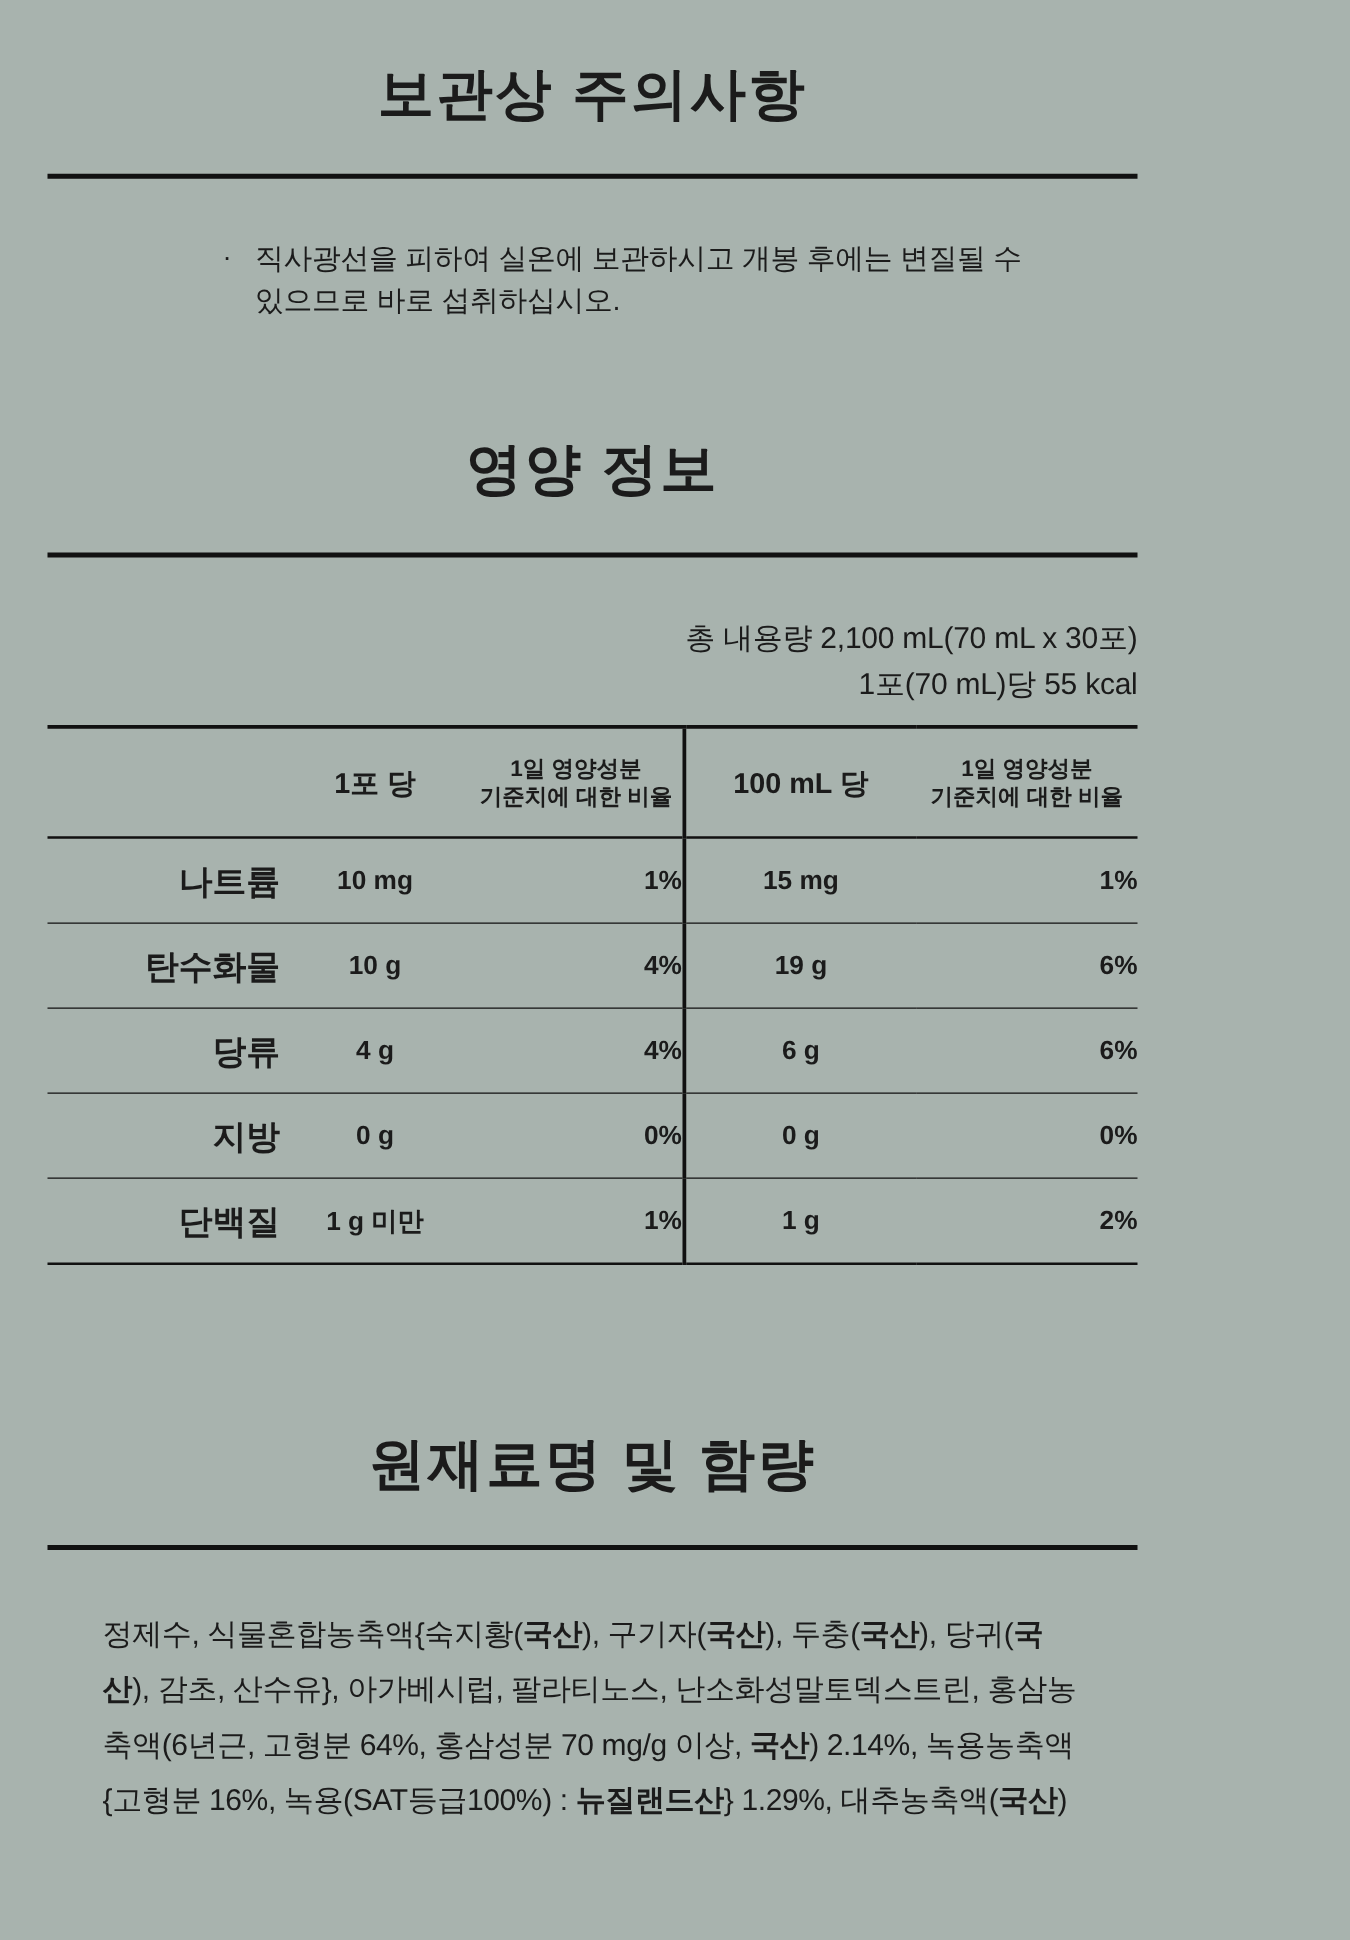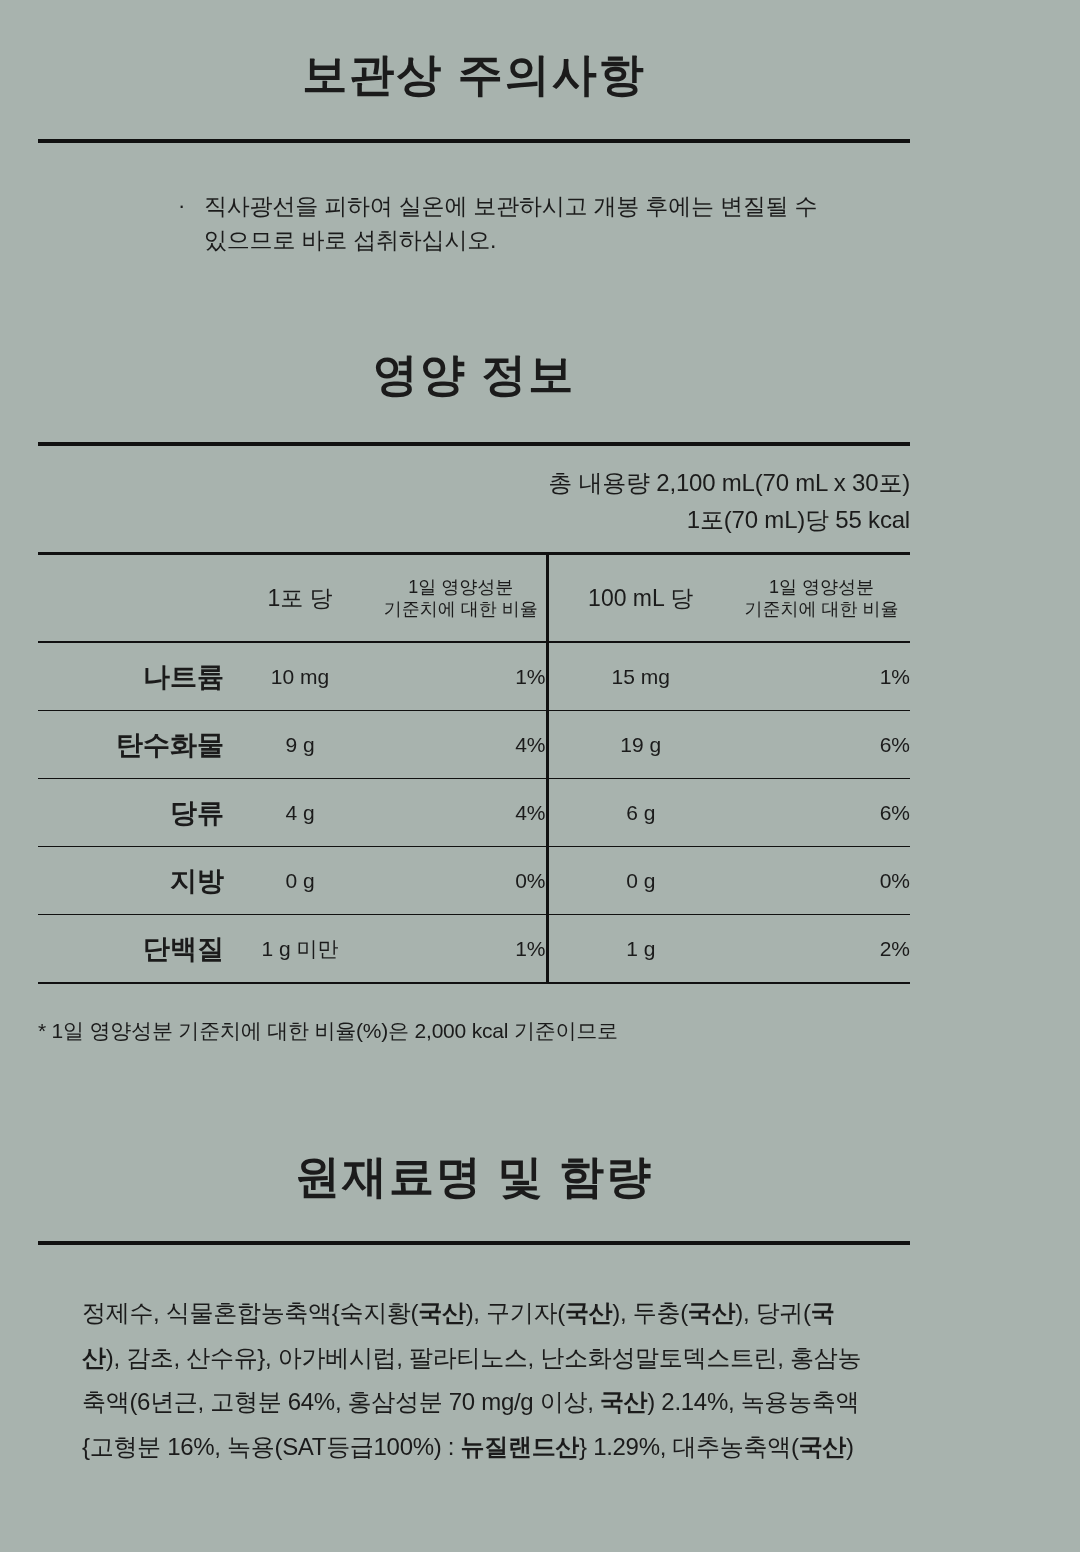--- a/index.html
+++ b/index.html
@@ -78,31 +78,33 @@
   .nutrition-wrap {
     width: 872px;
     margin: 0 auto;
   }
   .serving-lines {
     text-align: right;
     font-size: 24px;
     line-height: 1.55;
     padding-top: 18px;
     letter-spacing: -0.2px;
+    margin-top: 28px;
   }
   table.nutri {
     width: 872px;
     border-collapse: collapse;
     margin-top: 14px;
     table-layout: fixed;
   }
   table.nutri th,
   table.nutri td {
     padding: 0;
     vertical-align: middle;
+    font-weight: bold;
   }
   .col-name   { width: 186px; }
   .col-a      { width: 152px; }
   .col-b      { width: 171px; }
   .col-c      { width: 186px; }
   .col-d      { width: 177px; }
 
   .head-row th {
     height: 86px;
     border-top: 3px solid #111;
@@ -217,21 +219,21 @@
       <tbody>
         <tr class="body-row">
           <td class="nutri-name">나트륨</td>
           <td class="val-center">10 mg</td>
           <td class="val-right">1%</td>
           <td class="val-center vdiv">15 mg</td>
           <td class="val-right-b">1%</td>
         </tr>
         <tr class="body-row">
           <td class="nutri-name">탄수화물</td>
-          <td class="val-center">9 g</td>
+          <td class="val-center">10 g</td>
           <td class="val-right">4%</td>
           <td class="val-center vdiv">19 g</td>
           <td class="val-right-b">6%</td>
         </tr>
         <tr class="body-row">
           <td class="nutri-name">당류</td>
           <td class="val-center">4 g</td>
           <td class="val-right">4%</td>
           <td class="val-center vdiv">6 g</td>
           <td class="val-right-b">6%</td>
@@ -248,21 +250,20 @@
           <td class="val-center">1 g 미만</td>
           <td class="val-right">1%</td>
           <td class="val-center vdiv">1 g</td>
           <td class="val-right-b">2%</td>
         </tr>
       </tbody>
     </table>
   </div>
 
   <div class="footnote">
-    <div>* 1일 영양성분 기준치에 대한 비율(%)은 2,000 kcal 기준이므로</div>
   </div>
 
   <div class="section-title" id="ingredients-title">원재료명 및 함량</div>
   <div class="title-rule" id="ingredients-rule"></div>
 
   <div id="ingredients-body">정제수, 식물혼합농축액{숙지황(<b>국산</b>), 구기자(<b>국산</b>), 두충(<b>국산</b>), 당귀(<b>국산</b>), 감초, 산수유}, 아가베시럽, 팔라티노스, 난소화성말토덱스트린, 홍삼농축액(6년근, 고형분 64%, 홍삼성분 70 mg/g 이상, <b>국산</b>) 2.14%, 녹용농축액{고형분 16%, 녹용(SAT등급100%) : <b>뉴질랜드산</b>} 1.29%, 대추농축액(<b>국산</b>)</div>
 
 </div>
 
 </body></html>

